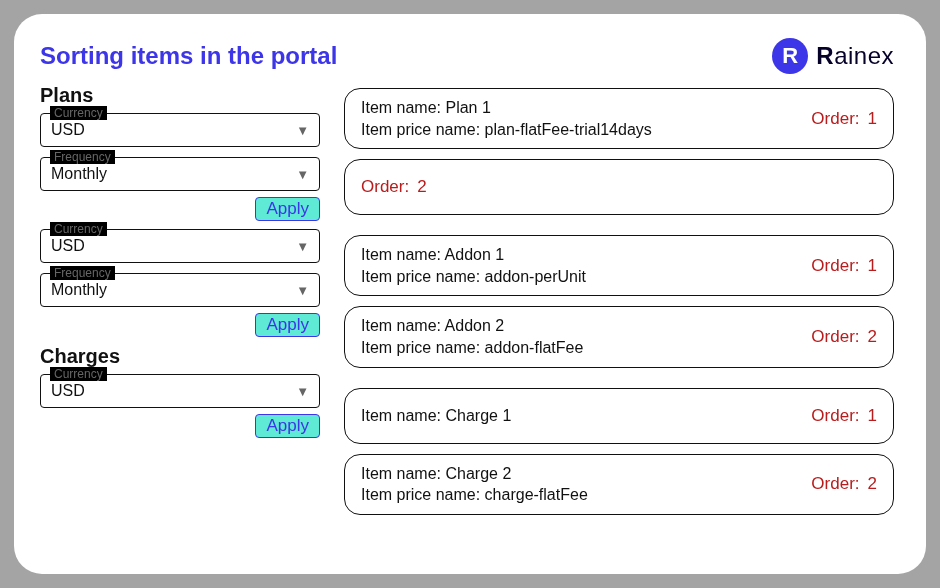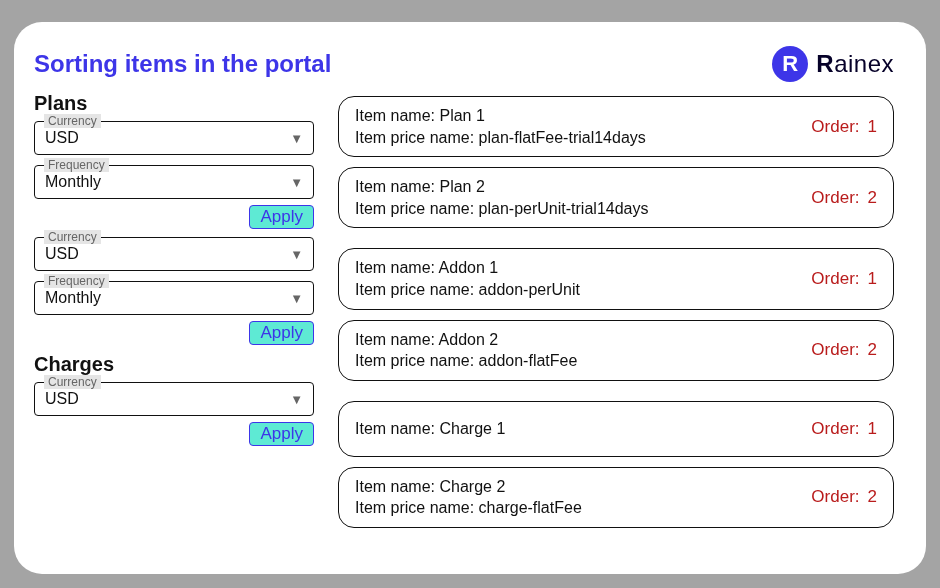--- a/index.html
+++ b/index.html
@@ -11,22 +11,21 @@
     position: relative;
   }
   .card {
     position: absolute;
     top: 14px;
     left: 14px;
     right: 14px;
     bottom: 14px;
     background: #fff;
     border-radius: 28px;
-    padding: 24px 32px 20px 20px;
-    margin-top: 8px;
+    padding: 24px 32px 20px 26px;
   }
   .header {
     display: flex;
     justify-content: space-between;
     align-items: center;
     margin-bottom: 10px;
   }
   .title {
     color: #3D35E8;
     font-weight: 700;
@@ -77,21 +76,21 @@
     margin-bottom: 6px;
   }
   .field {
     position: relative;
     margin-bottom: 10px;
   }
   .field-label {
     position: absolute;
     top: -7px;
     left: 10px;
-    background: #e5e5e5;
+    background: #000000;
     padding: 0 4px;
     font-size: 12px;
     color: #666;
     text-align: right;
   }
   .field-select {
     width: 100%;
     height: 34px;
     border: 1.3px solid #111;
     border-radius: 4px;
@@ -220,24 +219,20 @@
           <div class="item-lines">
             <div><span>Item name:</span> <span>Plan 1</span></div>
             <div><span>Item price name:</span> <span>plan-flatFee-trial14days</span></div>
           </div>
           <div class="item-order">
               <span>Order:</span> 
               <span>1</span>
             </div>
         </div>
         <div class="item-card">
-          <div class="item-lines">
-            <div><span>Item name:</span> <span>Plan 2</span></div>
-            <div><span>Item price name:</span> <span>plan-perUnit-trial14days</span></div>
-          </div>
           <div class="item-order">
               <span>Order:</span> 
               <span>2</span>
             </div>
         </div>
       </div>
 
       <div class="item-group">
         <div class="item-card">
           <div class="item-lines">

